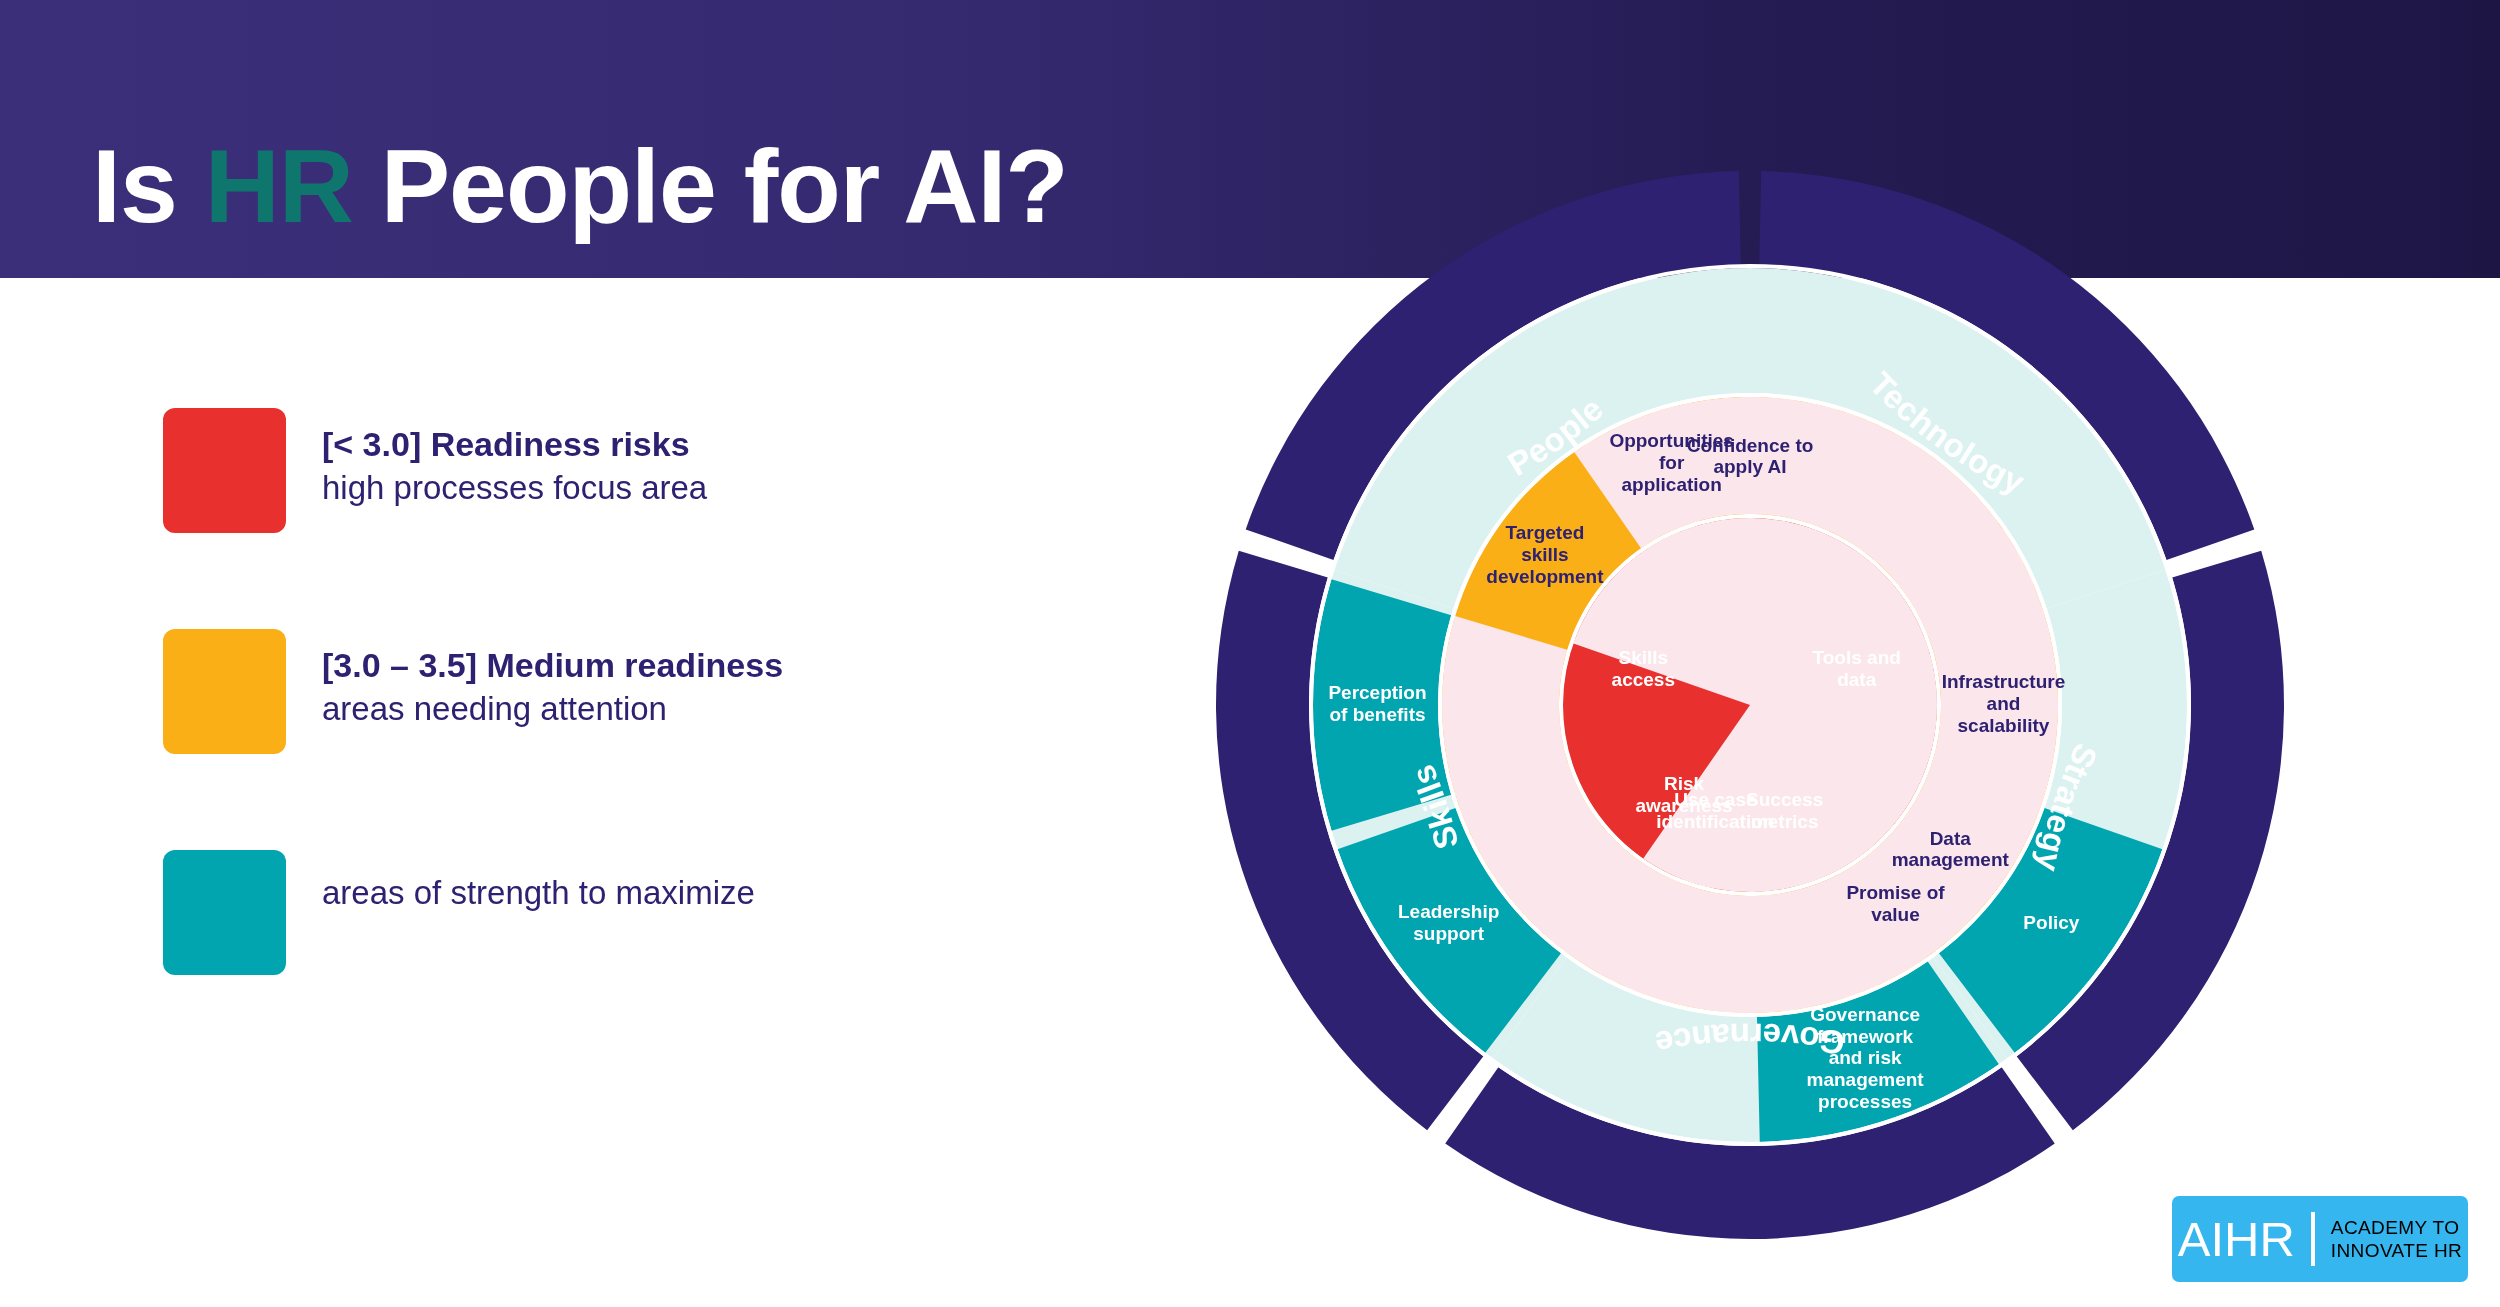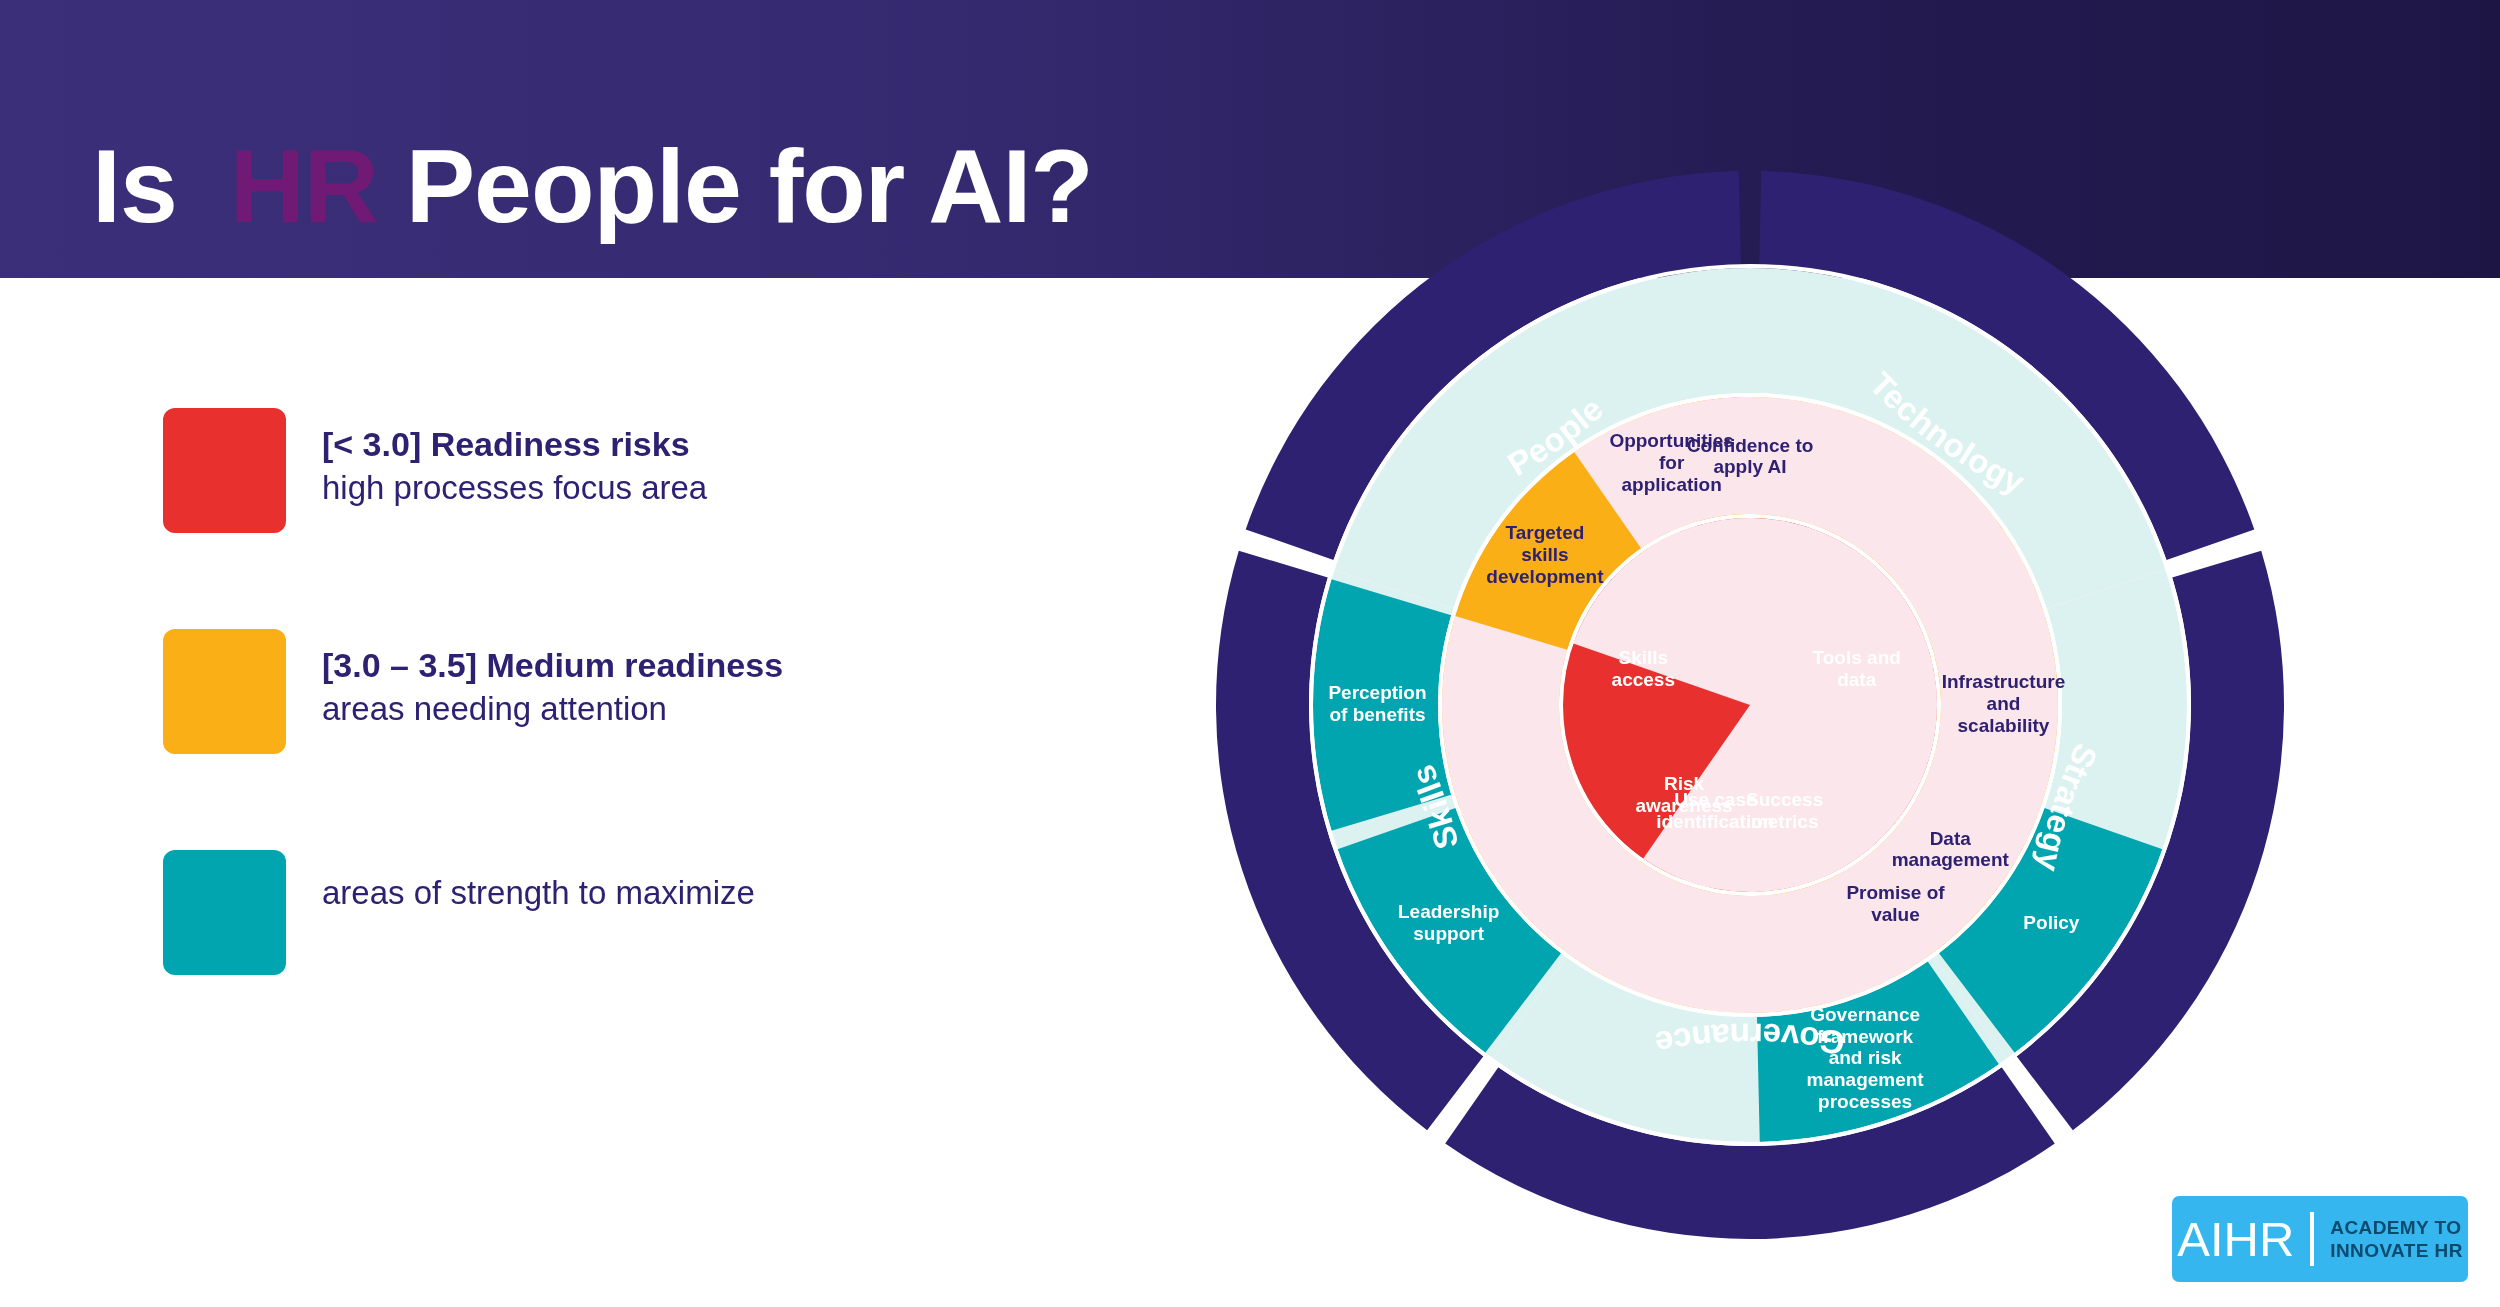--- a/index.html
+++ b/index.html
@@ -12,21 +12,21 @@
   }
   #header-band{
     position:absolute;left:0;top:0;width:2500px;height:278px;
     background:linear-gradient(90deg,#3b2f7a 0%,#352a70 38%,#241b52 72%,#1d1645 100%);
   }
   #page-title{
     position:absolute;left:92px;top:62px;
     font-size:104px;font-weight:bold;color:#ffffff;
     letter-spacing:-1px;line-height:1.05;white-space:nowrap;
   }
-  #page-title .hr-accent{color:#701a75;margin-left:25px;}
+  #page-title .hr-accent{color:#0f766e;}
   #legend{
     position:absolute;left:163px;top:408px;width:960px;
   }
   .legend-row{
     display:flex;align-items:flex-start;margin-bottom:96px;
   }
   .legend-swatch{
     width:123px;height:125px;border-radius:12px;flex:0 0 auto;margin-right:36px;
   }
   .legend-text{padding-top:18px;}
@@ -48,21 +48,21 @@
     background:#35B6EE;border-radius:7px;
     display:flex;align-items:center;justify-content:center;
   }
   #aihr-logo .aihr-mark{
     color:#ffffff;font-size:49px;font-weight:normal;letter-spacing:0px;line-height:1;
   }
   #aihr-logo .aihr-divider{
     width:4px;height:54px;background:#ffffff;margin:0 16px;
   }
   #aihr-logo .aihr-tag{
-    color:#0c4a6e;font-size:19px;font-weight:bold;line-height:1.22;letter-spacing:.4px;
+    color:#000000;font-size:19px;font-weight:normal;line-height:1.22;letter-spacing:.4px;
   }
 </style>
 </head>
 <body>
 
 <div id="header-band"></div>
 
 <h1 id="page-title"><span>Is </span><span class="hr-accent">HR</span><span> People for AI?</span></h1>
 
 <div id="legend">

